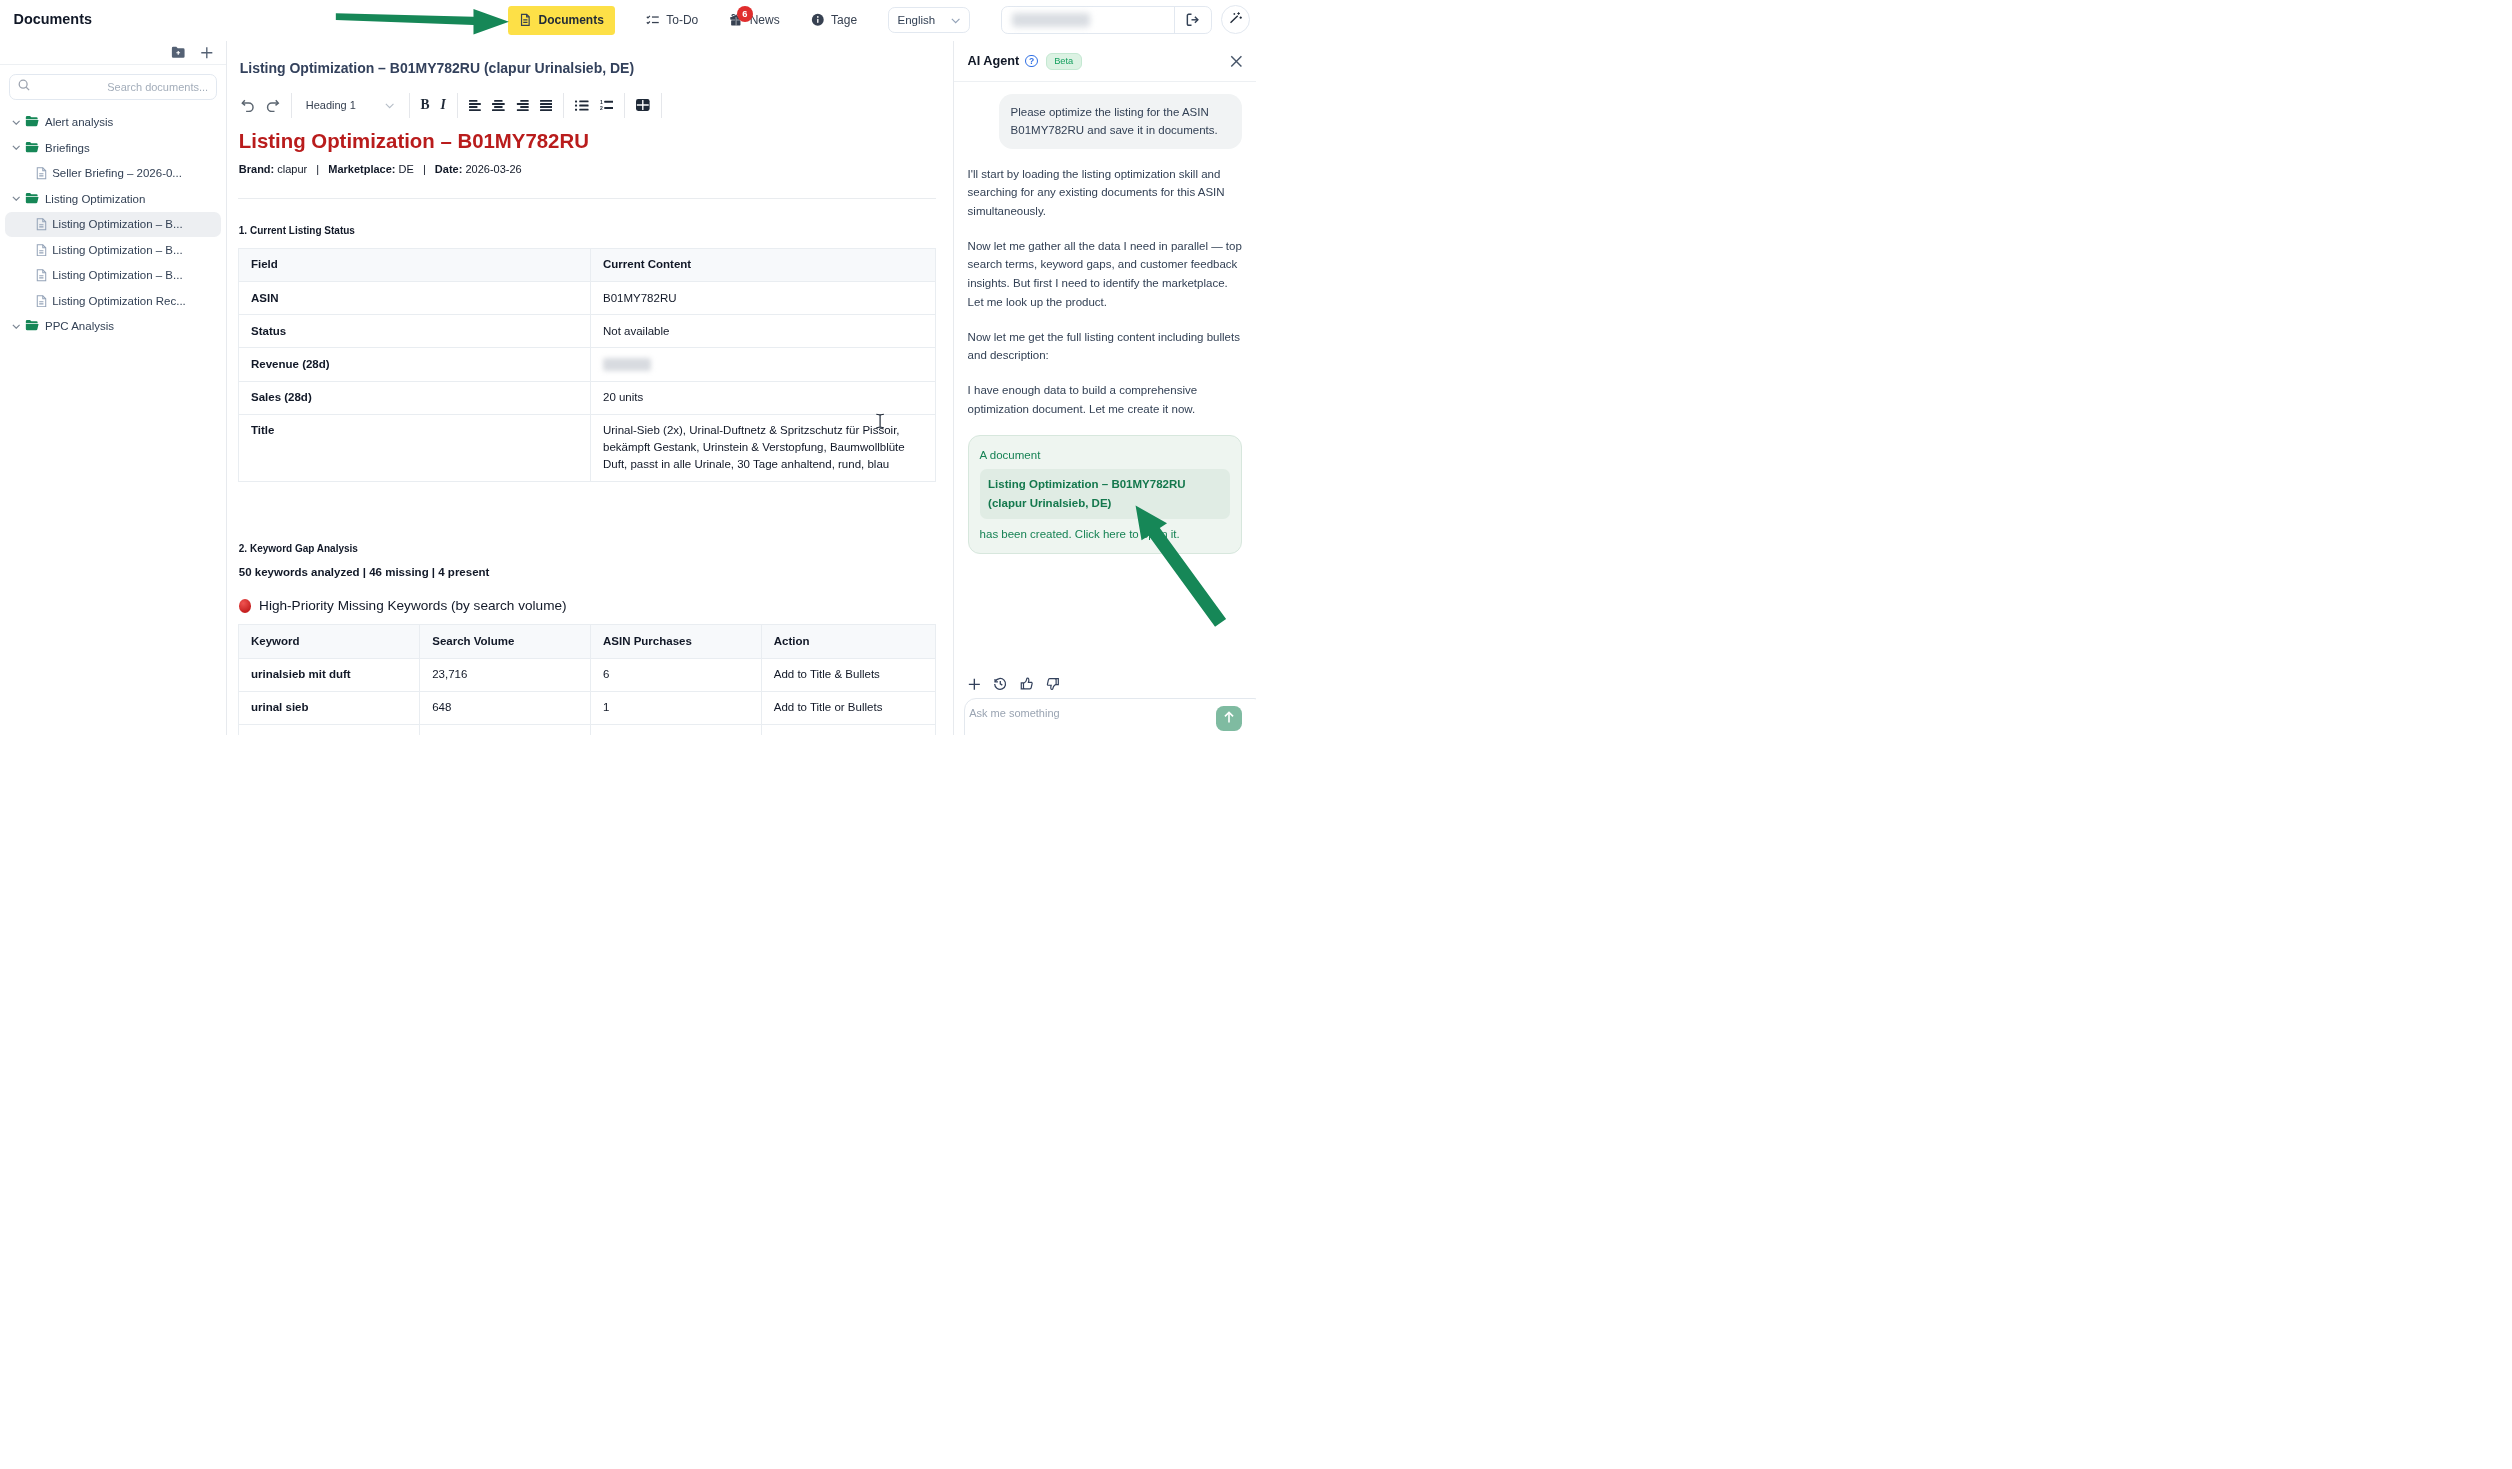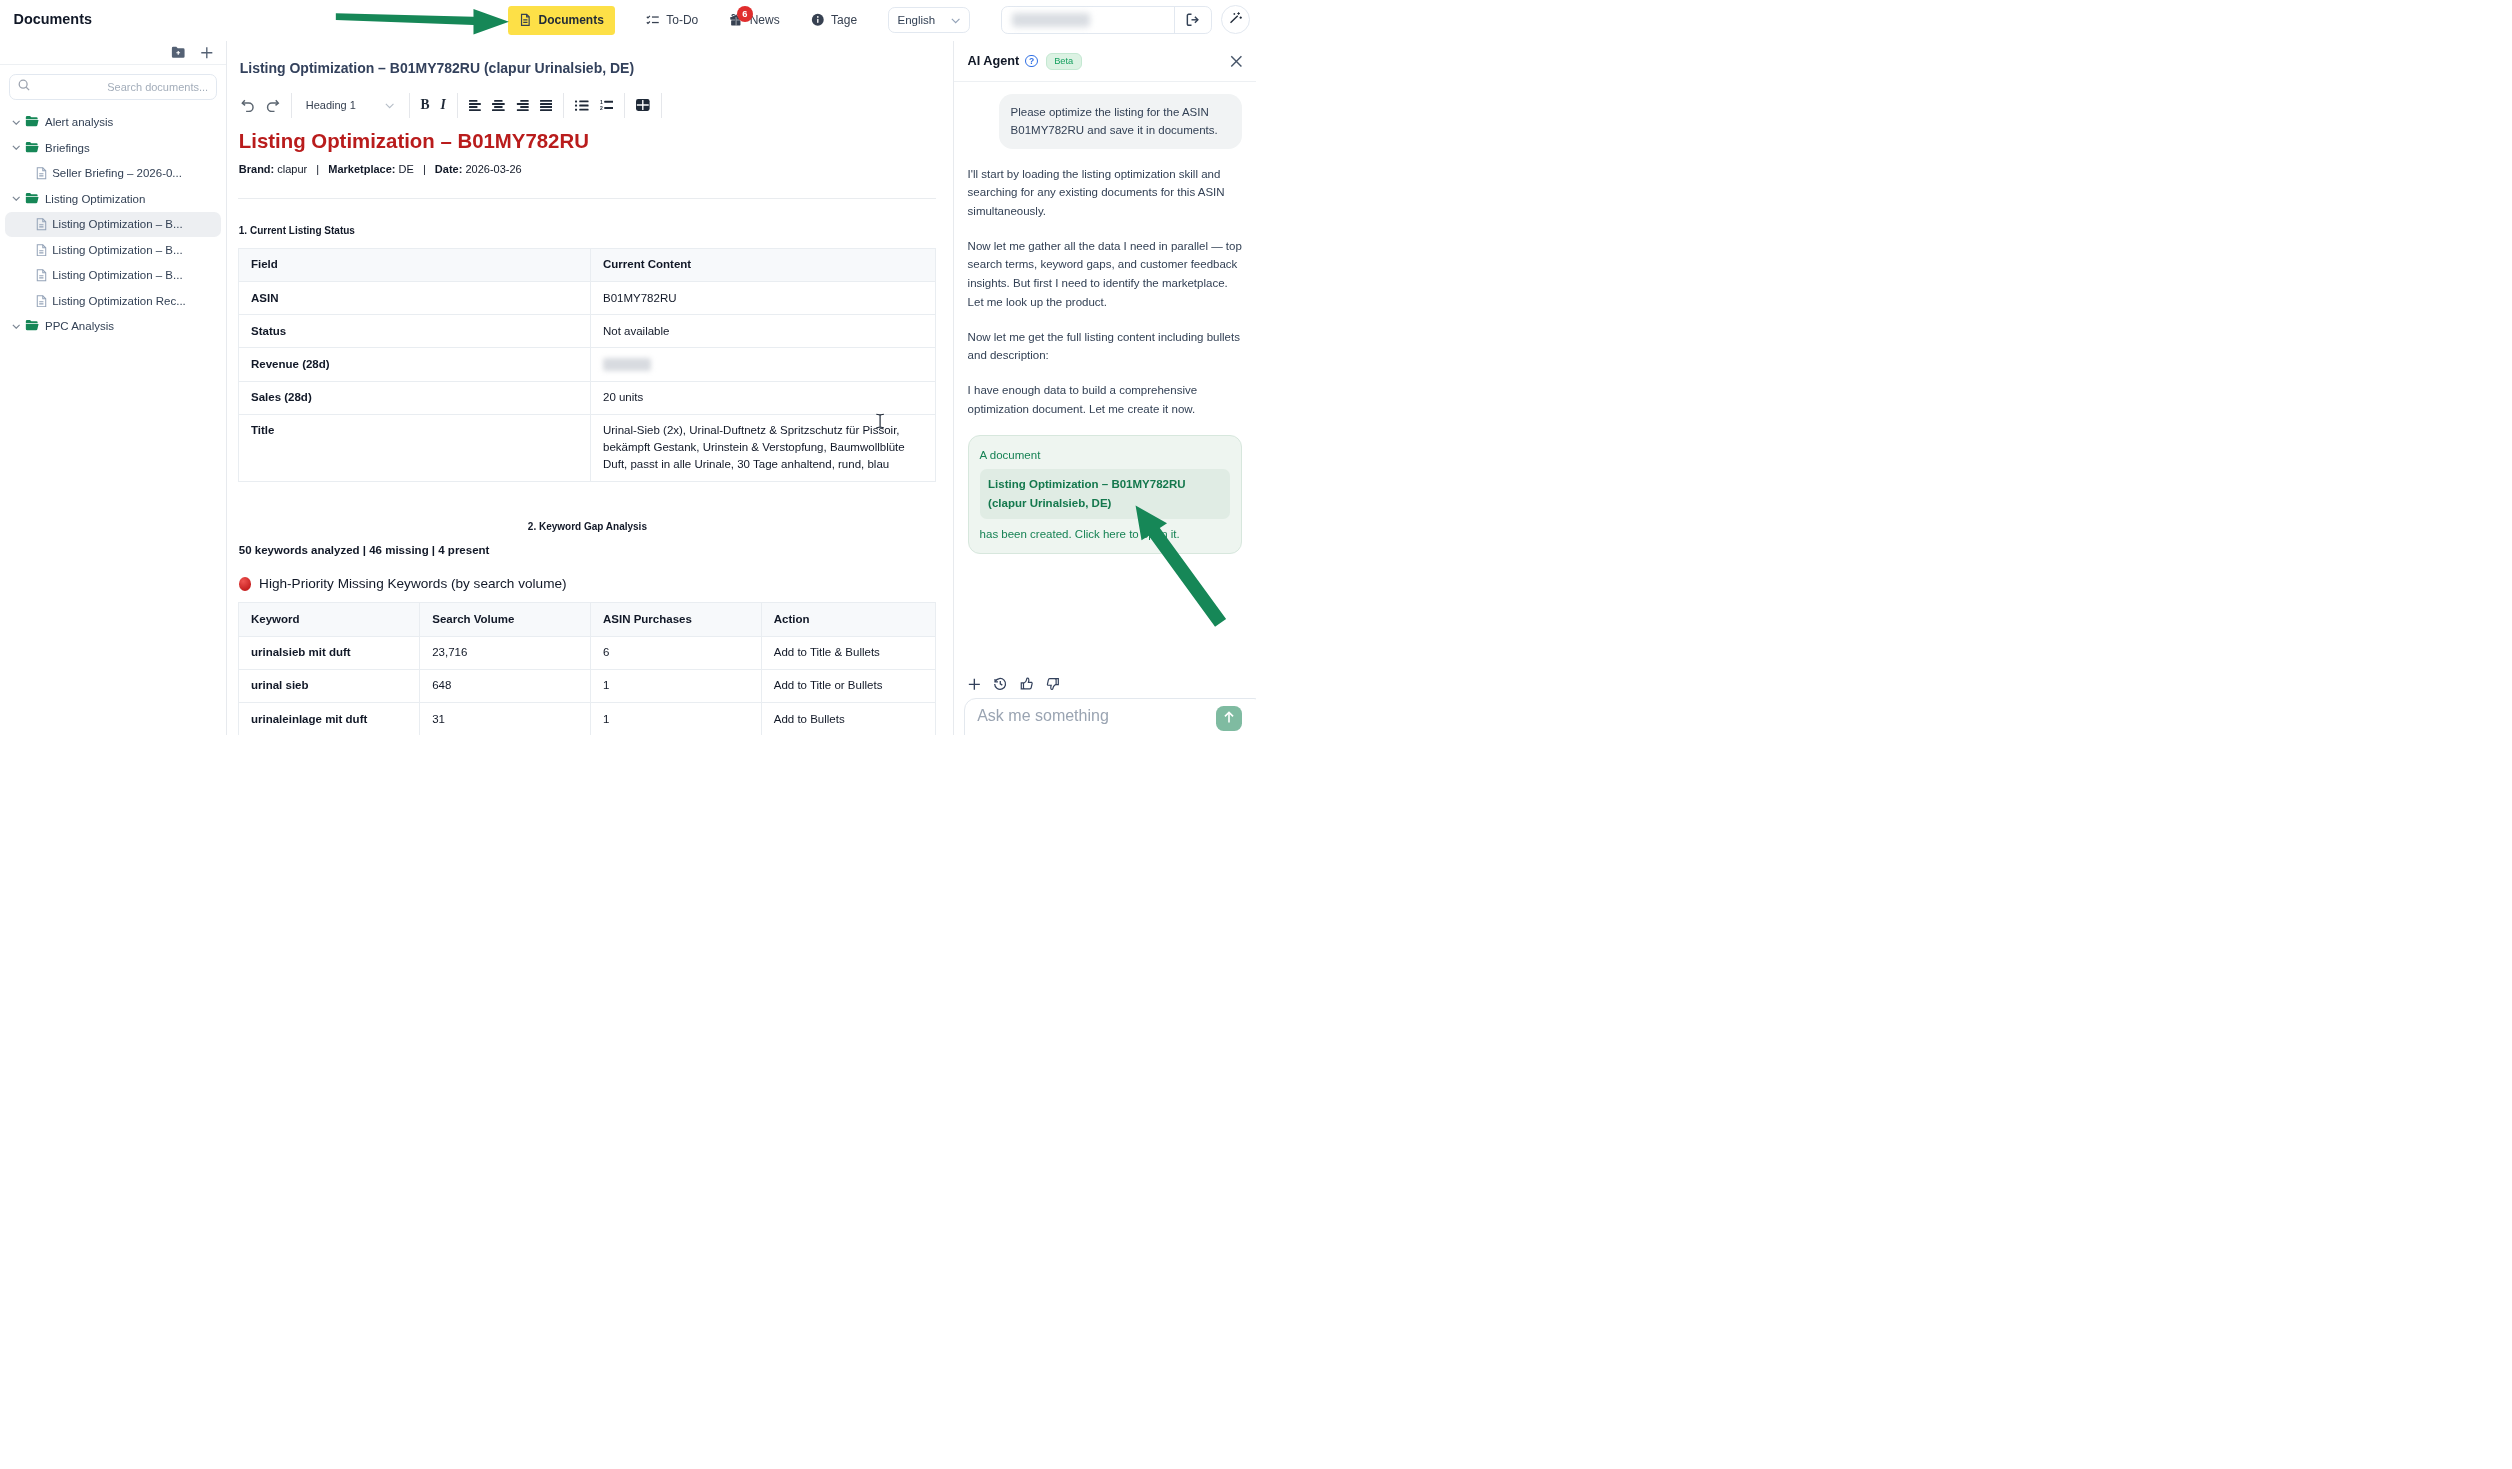--- a/index.html
+++ b/index.html
@@ -71,43 +71,43 @@
   table.dt { width:698px; border-collapse:collapse; table-layout:fixed; }
   table.dt th, table.dt td { border:0.8px solid #e9edf1; font-size:11.5px; text-align:left;
     padding:7.6px 12px; vertical-align:middle; color:#111827; line-height:17px; }
   table.dt th { background:#f7f9fb; font-weight:700; }
   table.dt td.b { font-weight:700; }
   .redact { width:48px; height:12.7px; background:#d8dbe0; border-radius:2.5px; filter:blur(2.5px); }
   .stats { font-size:11.5px; font-weight:700; margin:1.7px 0 20.4px 0.8px; }
   .sub-h { display:flex; align-items:center; gap:7.6px; font-size:13.6px; color:#111827; margin:0 0 11px 0.8px; }
   .red-dot { width:12.7px; height:14.4px; border-radius:50%;
     background:radial-gradient(circle at 35% 30%, #ef5350, #c62121 70%); flex:0 0 auto; }
-  .gap2 { margin-top:39px;text-align:center; }
+  .gap2 { margin-top:61px; }
 
   
   .ai { grid-column:3; grid-row:2; border-left:0.8px solid #e7eaee; background:#fff; position:relative; overflow:hidden; }
   .ai-header { height:41px; display:flex; align-items:center; padding:0 13.6px; border-bottom:0.8px solid #edf0f3; }
   .ai-title { font-size:12.7px; font-weight:700; color:#111827; }
   .qcirc { width:12.7px; height:12.7px; border:1.2px solid #2f6fe4; border-radius:50%; color:#2f6fe4; font-size:8.5px;
     font-weight:700; display:flex; align-items:center; justify-content:center; margin-left:6px; cursor:pointer; }
   .beta { margin-left:7.6px; background:#dcf2e3; border:0.8px solid #c4e8d2; color:#17a060; font-size:9.3px;
     padding:2.5px 7.6px; border-radius:6px; }
   .ai-close { margin-left:auto; color:#475569; cursor:pointer; display:flex; }
   .ai-body { padding:12px 13.6px 0; font-size:11.5px; color:#334155; line-height:18.7px; }
   .bubble { margin-left:31px; background:#f1f3f4; border-radius:13.6px; padding:9.3px 12px; line-height:18px; color:#334155; }
   .msg { margin-top:16px; }
   .doc-card { margin-top:17px; background:#eef5f0; border:0.8px solid #d7e7dd; border-radius:12px;
     padding:9.3px 11px; color:#168254; cursor:pointer; }
   .doc-card .inner { background:#e0ece4; border-radius:6.8px; padding:6px 8.5px; margin:5.1px 0 6px; font-weight:700; color:#14784d; }
   .ai-actions { position:absolute; left:13.6px; bottom:44px; display:flex; align-items:center; gap:12.7px; color:#33415c; }
   .ai-actions .icn { cursor:pointer; display:flex; }
   .ai-input { position:absolute; left:10.2px; right:-10.2px; bottom:-18.7px; height:56px; background:#fff;
     border:0.8px solid #e3e8ee; border-radius:12px; }
-  .ai-input input { position:absolute; left:12px; top:8.5px; width:229px; border:none; outline:none;
-    font-size:16px; color:#0f766e; background:transparent; font-family:"Liberation Sans","DejaVu Sans",sans-serif; }
+  .ai-input input { position:absolute; left:4px; top:8.5px; width:229px; border:none; outline:none;
+    font-size:11px; color:#0f766e; background:transparent; font-family:"Liberation Sans","DejaVu Sans",sans-serif; }
   .ai-input input::placeholder { color:#9aa4b2; }
   .send-btn { position:absolute; right:23px; top:7.6px; width:26px; height:24.6px; border-radius:7.6px; background:#7fbba1;
     color:#fff; display:flex; align-items:center; justify-content:center; cursor:pointer; }
 
   .cursor-ibeam { position:absolute; z-index:60; pointer-events:none; }
 </style>
 </head>
 <body>
 
 <div class="app">

